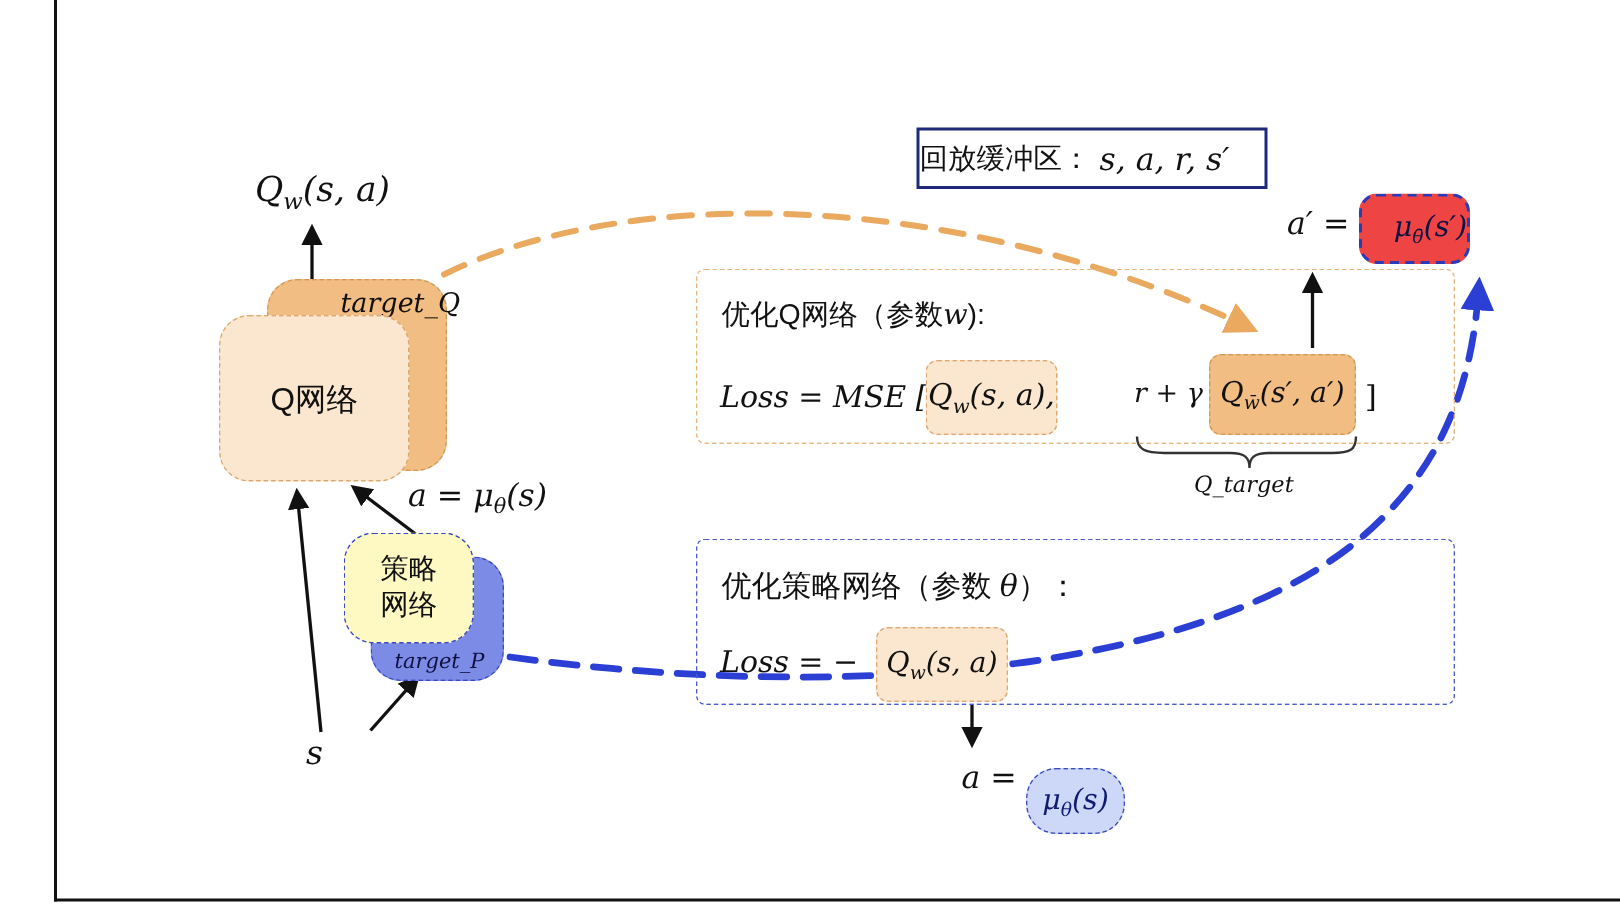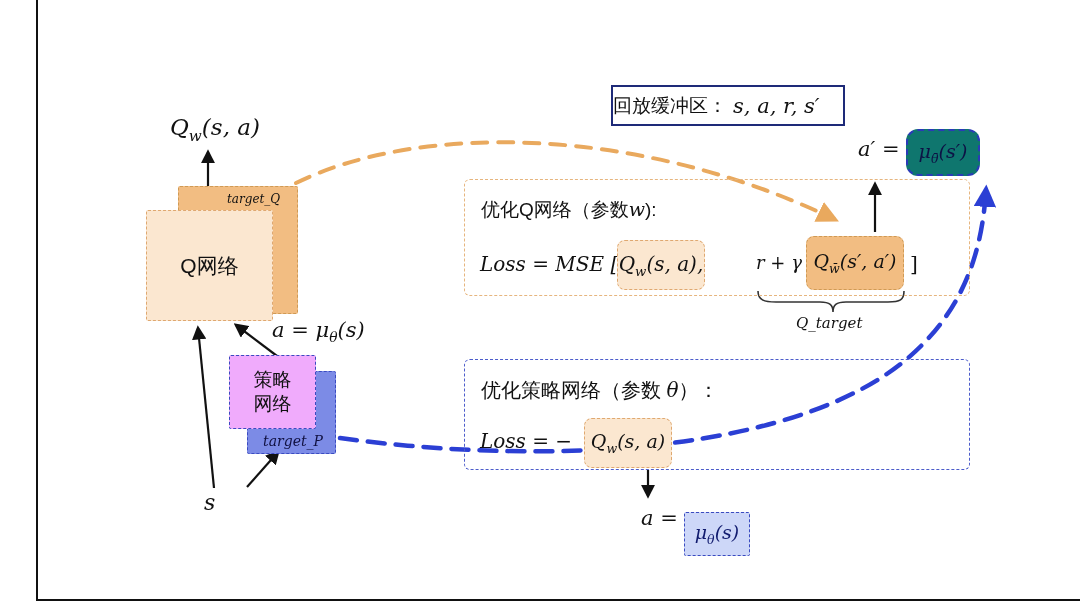--- a/index.html
+++ b/index.html
@@ -3,25 +3,25 @@
 <meta charset="utf-8">
 <style>
   html,body{margin:0;padding:0;background:#fff;}
   #stage{position:relative;width:1080px;height:608px;background:#ffffff;overflow:hidden;
          font-family:"Liberation Sans","DejaVu Sans",sans-serif;color:#111;}
   .abs{position:absolute;}
   .math{font-family:"DejaVu Serif","Liberation Serif",serif;font-style:italic;}
   .math sub{font-size:0.66em;}
   .cn{font-family:"Liberation Sans","DejaVu Sans",sans-serif;font-style:normal;}
   .cn i{font-family:"DejaVu Serif","Liberation Serif",serif;font-style:italic;}
-  .box{position:absolute;border-radius:2px;display:flex;align-items:center;justify-content:center;box-sizing:border-box;}
+  .box{position:absolute;border-radius:20px;display:flex;align-items:center;justify-content:center;box-sizing:border-box;}
   .creambox{background:#fbe7d0;border:1.6px dashed #dfa870;}
   .orangebox{background:#f2bd82;border:1.6px dashed #cf9a55;}
-  .bluebox{background:#0f766e;border:2px dashed #2a3ab8;}
-  .lavenderbox{background:#f0abfc;border:1.6px dashed #3a4bc0;}
+  .bluebox{background:#ef4444;border:2px dashed #2a3ab8;justify-content:flex-end;}
+  .lavenderbox{background:#fef9c3;border:1.6px dashed #3a4bc0;}
   .lightbluebox{background:#cdd7f8;border:1.8px dashed #3a4bc0;}
   .panel{position:absolute;border-radius:6px;box-sizing:border-box;background:transparent;}
   .panel-orange{border:1.7px dashed #e6b57e;}
   .panel-blue{border:1.7px dashed #4c5ccb;}
   .frameline{position:absolute;background:#111;}
   svg.layer{position:absolute;left:0;top:0;width:1080px;height:608px;pointer-events:none;}
 </style>
 </head>
 <body>
 
@@ -53,21 +53,21 @@
     <path d="M296,183 C420,122 640,126 834,219" stroke="#e9a95e" stroke-width="4" fill="none" stroke-dasharray="15 11" stroke-linecap="round" marker-end="url(#mOrange)"></path>
 
     <path d="M340,438 C560,468 800,450 908,358 C964,310 982,252 986,190" stroke="#2b3fd4" stroke-width="4.5" fill="none" stroke-dasharray="17 11" stroke-linecap="round" marker-end="url(#mBlue)"></path>
 
     <path d="M758,291 C758,300 764,302 776,302 L820,302 C830,302 833,305 833,312 C833,305 836,302 846,302 L888,302 C900,302 904,300 904,291" stroke="#333" stroke-width="1.6" fill="none"></path>
   </svg>
 
   <div class="abs math" style="left:170px;top:114px;font-size:23px;">Q<sub>w</sub>(s, a)</div>
 
   <div class="box orangebox" style="left:178px;top:186px;width:120px;height:128px;"></div>
-  <div class="abs math" style="left:227px;top:192px;font-size:12px;">target_Q</div>
+  <div class="abs math" style="left:227px;top:192px;font-size:18px;">target_Q</div>
 
   <div class="box creambox" style="left:146px;top:210px;width:127px;height:111px;">
     <span class="cn" style="font-size:21px;">Q网络</span>
   </div>
 
   <div class="abs math" style="left:272px;top:318px;font-size:21px;">a = μ<sub>θ</sub>(s)</div>
 
   <div class="box" style="left:247px;top:371px;width:89px;height:83px;background:#7c8be6;border:1.6px dashed #3a4bc0;"></div>
 
   <div class="box lavenderbox" style="left:229px;top:355px;width:87px;height:74px;">

